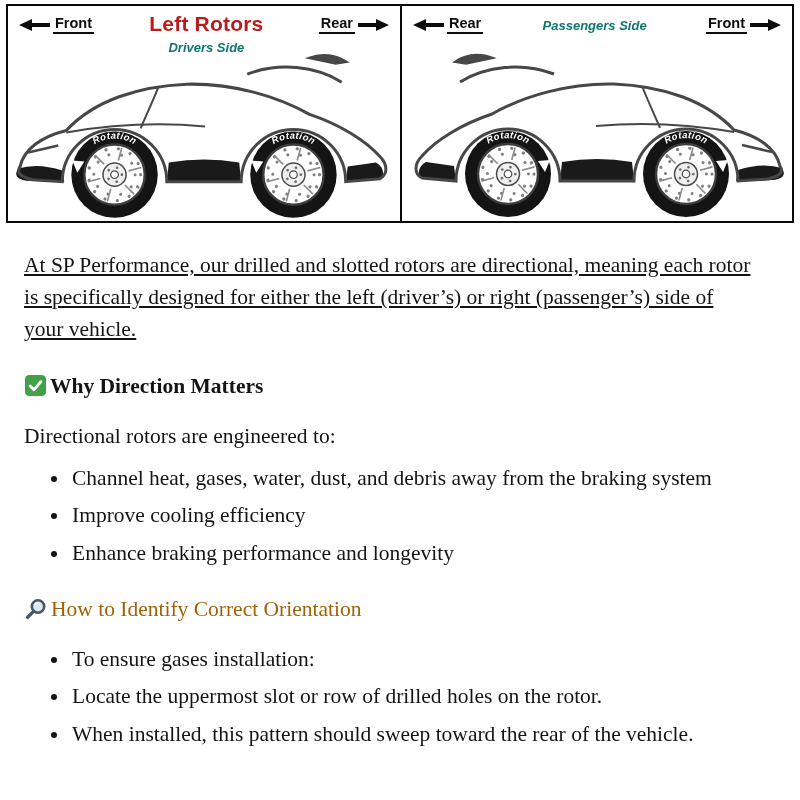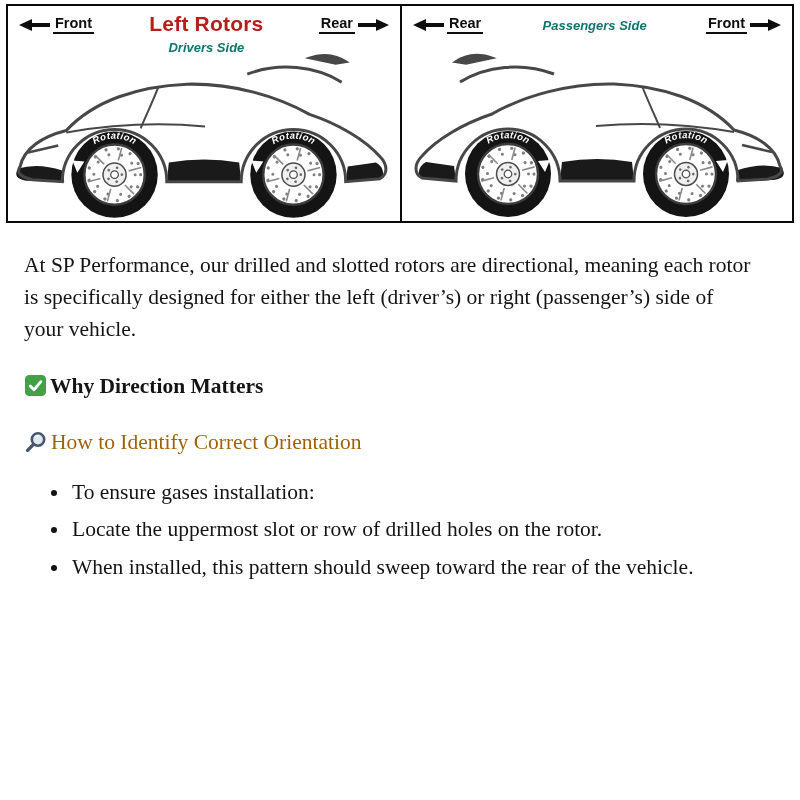--- a/index.html
+++ b/index.html
@@ -37,21 +37,21 @@
   .arr .shaft { width:18px; height:4px; background:#0d0d0d; }
   .arr .head-w { width:0; height:0; border-top:6px solid transparent; border-bottom:6px solid transparent; border-right:13px solid #0d0d0d; }
   .arr .head-e { width:0; height:0; border-top:6px solid transparent; border-bottom:6px solid transparent; border-left:13px solid #0d0d0d; }
   .arr { margin:0 3px; }
 
   .car-svg { display:block; width:100%; height:auto; }
   .rot-text { font-family:"Liberation Sans", sans-serif; font-size:9.5px; font-weight:bold; font-style:italic; fill:#ffffff; letter-spacing:.4px; }
 
   
   .article { padding:14px 28px 0 24px; font-size:21.5px; line-height:1.5; }
-  .intro { margin:12px 16px 24px 0; }
+  .intro { margin:12px 16px 24px 0;text-decoration:underline; }
   .sec-head {
     display:flex; align-items:center; gap:3px;
     margin:24px 0 18px 0; font-size:21.5px;
   }
   .sec-head .head-text { font-weight:bold; }
   .sec-head.regular .head-text { font-weight:normal; color:#a16207; }
   .icon { display:inline-flex; flex:0 0 auto; }
   .lead { margin:18px 0 10px 0; }
   ul.bullets { margin:8px 0 20px 0; padding-left:46px; list-style:disc; }
   ul.bullets li { margin:5px 0; padding-left:2px; }
@@ -182,21 +182,27 @@
   <div class="sec-head">
     <span class="icon">
       <svg width="23" height="23" viewBox="0 0 24 24">
         <rect x="1" y="1" width="22" height="22" rx="4.5" fill="#43a047"></rect>
         <path d="M6.5 12.6 L10.4 16.5 L17.6 8" stroke="#ffffff" stroke-width="3" fill="none" stroke-linecap="round" stroke-linejoin="round"></path>
       </svg>
     </span>
     <span class="head-text">Why Direction Matters</span>
   </div>
 
-
+  <p class="lead">Directional rotors are engineered to:</p>
+
+  <ul class="bullets">
+    <li>Channel heat, gases, water, dust, and debris away from the braking system</li>
+    <li>Improve cooling efficiency</li>
+    <li>Enhance braking performance and longevity</li>
+  </ul>
 
   <div class="sec-head regular">
     <span class="icon">
       <svg width="24" height="24" viewBox="0 0 24 24">
         <circle cx="14" cy="9.5" r="6.2" fill="#dfe7f0" stroke="#47566b" stroke-width="2.6"></circle>
         <path d="M11 7.5 Q12.5 5.4 15 5.8" stroke="#ffffff" stroke-width="1.5" fill="none"></path>
         <line x1="9.2" y1="14.6" x2="3.6" y2="20.4" stroke="#47566b" stroke-width="3.4" stroke-linecap="round"></line>
       </svg>
     </span>
     <span class="head-text">How to Identify Correct Orientation</span>

